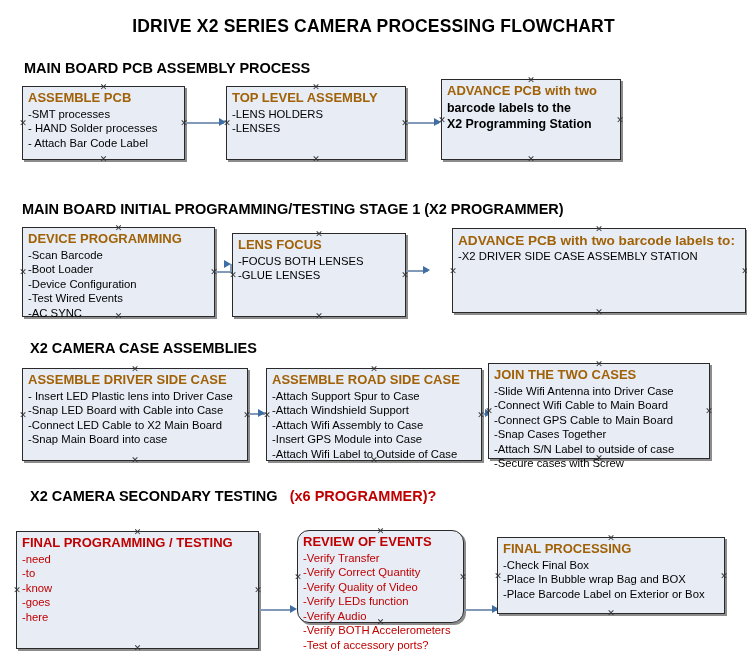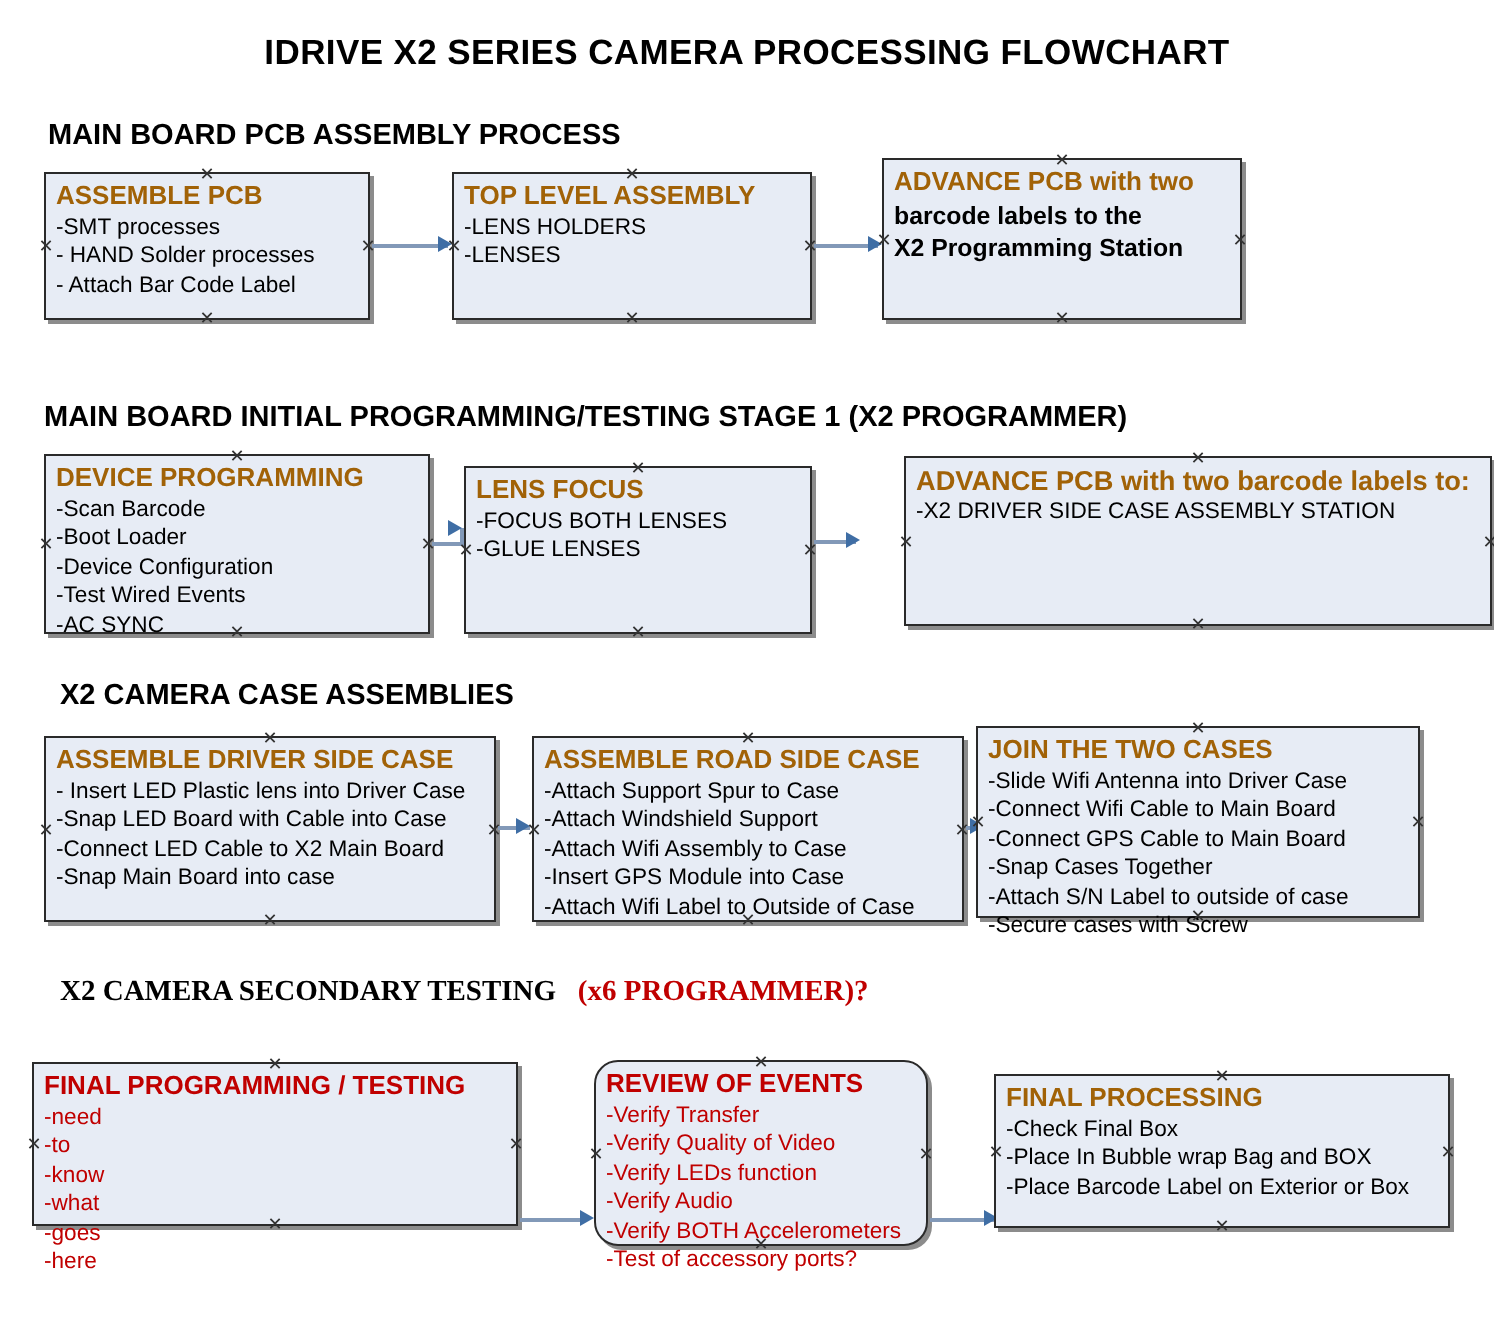--- a/index.html
+++ b/index.html
@@ -232,45 +232,45 @@
   <div class="n-line">-Connect GPS Cable to Main Board</div>
   <div class="n-line">-Snap Cases Together</div>
   <div class="n-line">-Attach S/N Label to outside of case</div>
   <div class="n-line">-Secure cases with Screw</div>
   <span class="handle" style="left:50%; top:0;"></span>
   <span class="handle" style="left:0; top:50%;"></span>
   <span class="handle" style="left:100%; top:50%;"></span>
   <span class="handle" style="left:50%; top:100%;"></span>
 </div>
 
-<div class="section-head" style="left:30px; top:488px;font-family:Liberation Serif, serif;">
+<div class="section-head" style="left:30px; top:488px;">
   <span>X2 CAMERA SECONDARY TESTING</span>
   <span>&nbsp;&nbsp;</span><span class="accent">(x6 PROGRAMMER)?</span>
 </div>
 
-<div class="node red" style="left:16px; top:531px; width:243px; height:82px;">
+<div class="node red" style="left:16px; top:531px; width:243px; height:118px;">
   <div class="n-title">FINAL PROGRAMMING / TESTING</div>
   <div class="n-line">-need</div>
   <div class="n-line">-to</div>
   <div class="n-line">-know</div>
-  <div class="n-line">-what</div>
   <div class="n-line">-goes</div>
   <div class="n-line">-here</div>
   <span class="handle" style="left:50%; top:0;"></span>
   <span class="handle" style="left:0; top:50%;"></span>
   <span class="handle" style="left:100%; top:50%;"></span>
   <span class="handle" style="left:50%; top:100%;"></span>
 </div>
 
 <div class="conn" style="left:260px; top:609px; width:33px;"></div>
 <div class="arrowhead" style="left:290px; top:605px;"></div>
 
 <div class="node red" style="left:297px; top:530px; width:167px; height:93px;border-radius:12px;">
   <div class="n-title">REVIEW OF EVENTS</div>
   <div class="n-line">-Verify Transfer</div>
+  <div class="n-line">-Verify Correct Quantity</div>
   <div class="n-line">-Verify Quality of Video</div>
   <div class="n-line">-Verify LEDs function</div>
   <div class="n-line">-Verify Audio</div>
   <div class="n-line">-Verify BOTH Accelerometers</div>
   <div class="n-line">-Test of accessory ports?</div>
   <span class="handle" style="left:50%; top:0;"></span>
   <span class="handle" style="left:0; top:50%;"></span>
   <span class="handle" style="left:100%; top:50%;"></span>
   <span class="handle" style="left:50%; top:100%;"></span>
 </div>

